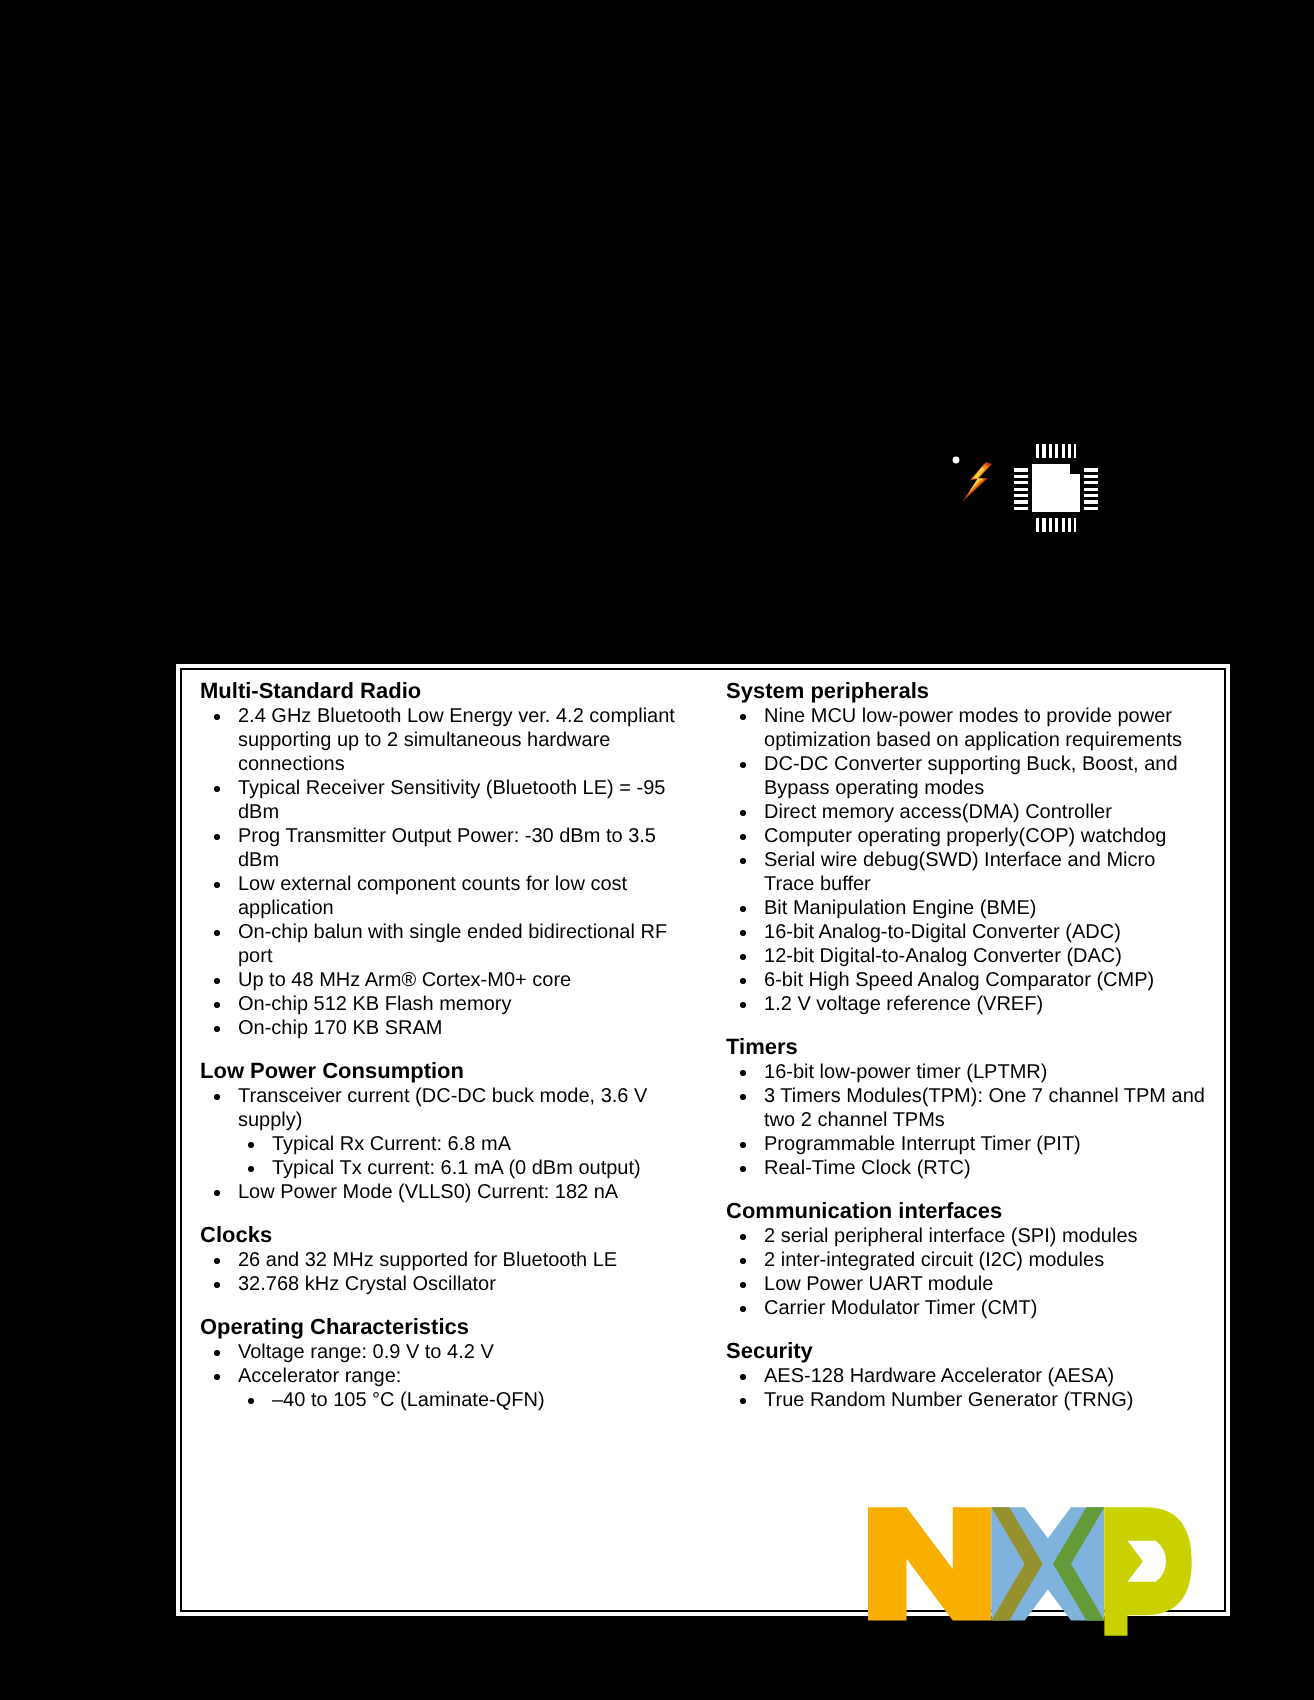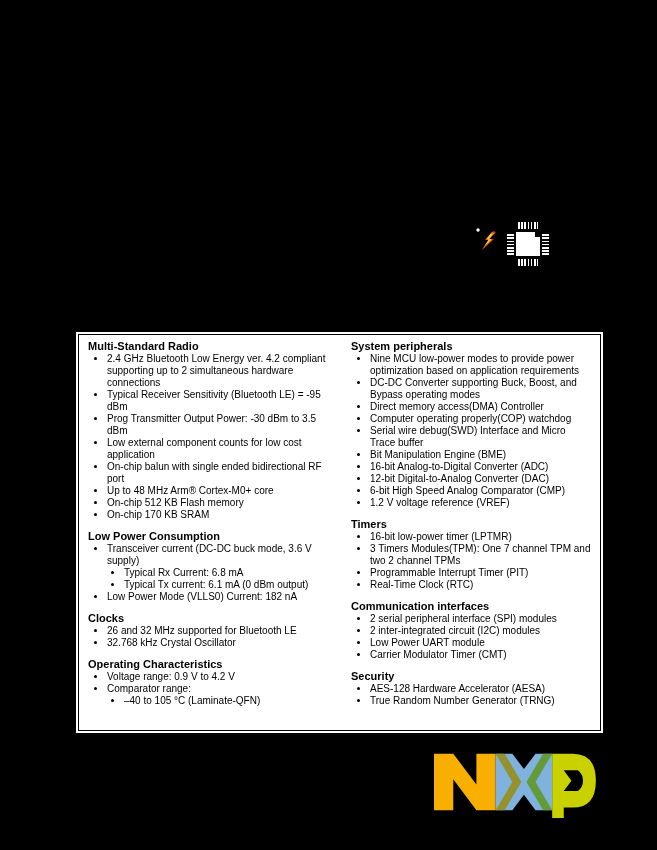--- a/index.html
+++ b/index.html
@@ -19,21 +19,21 @@
   .chip-pins-top{top:0;}
   .chip-pins-bottom{top:37px;}
   .chip-pins-left,.chip-pins-right{
     position:absolute;top:11px;width:7px;height:22px;
     background:repeating-linear-gradient(0deg,#fff 0 1.6px,#000 1.6px 3.2px);
   }
   .chip-pins-left{left:0;}
   .chip-pins-right{left:35px;}
   
   .panel{
-    position:absolute;left:76px;top:332px;width:527px;height:401px;
+    position:absolute;left:88px;top:332px;width:527px;height:476px;
     background:#fff;box-sizing:border-box;
   }
   .panel::before{content:"";position:absolute;inset:2px;border:1px solid #000;pointer-events:none;}
   .panel-inner{
     position:absolute;inset:3px;padding:5px 8px 4px 9px;box-sizing:border-box;
     display:grid;grid-template-columns:1fr 0.96fr;column-gap:12px;overflow:hidden;
   }
   .col{min-width:0;}
   .section h3{
     margin:9px 0 1px 0;font-size:11px;line-height:12px;font-weight:bold;color:#000;
@@ -104,21 +104,21 @@
           <h3>Clocks</h3>
           <ul>
             <li>26 and 32 MHz supported for Bluetooth LE</li>
             <li>32.768 kHz Crystal Oscillator</li>
           </ul>
         </div>
         <div class="section">
           <h3>Operating Characteristics</h3>
           <ul>
             <li>Voltage range: 0.9 V to 4.2 V</li>
-            <li>Comparator range:</li>
+            <li>Accelerator range:</li>
             <li style="list-style: none;">
               <ul>
                 <li>–40 to 105 °C (Laminate-QFN)</li>
               </ul>
             </li>
           </ul>
         </div>
       </div>
     <div class="col">
         <div class="section">

